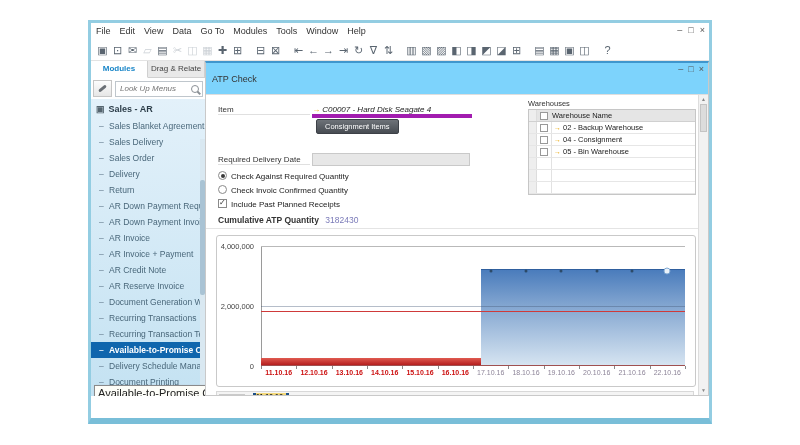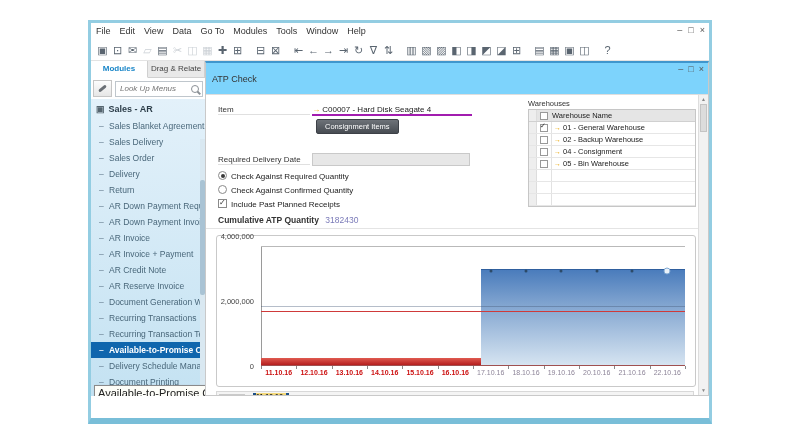--- a/index.html
+++ b/index.html
@@ -48,21 +48,21 @@
   .atp{flex:1;min-width:0;display:flex;flex-direction:column;border:1px solid #c9c9c9;border-top:2px solid #3f96cd;background:#fff;}
   .atp-title{height:15px;flex:none;background:#7dd3fc;border-bottom:1px solid #dedede;display:flex;align-items:center;
        padding:8px 6px;font-size:9px;color:#333;position:relative;}
   .atp-controls{position:absolute;right:4px;top:0;display:flex;gap:5px;font-size:9px;color:#555;}
   .atp-controls span{cursor:pointer;line-height:13px;}
   .atp-content{position:relative;flex:1;background:#fff;overflow:hidden;font-size:8px;color:#222;}
   
   .frow{position:absolute;white-space:nowrap;}
   .flabel{display:inline-block;width:92px;border-bottom:1px solid #e0e0e0;color:#333;}
   .link-arrow{color:#eda712;font-weight:bold;margin-right:2px;}
-  .item-val{display:inline-block;border-bottom:2px solid #a21caf;min-width:160px;color:#222;}
+  .item-val{display:inline-block;border-bottom:4px solid #a21caf;min-width:160px;color:#222;font-style:italic;}
   .btn-dark{position:absolute;left:110px;top:24px;background:linear-gradient(#6d7278,#474c52);color:#fff;
        font-size:7.5px;padding:2px 8px;border-radius:2px;border:1px solid #3c4046;cursor:pointer;}
   .tinput{width:150px;height:11px;border:1px solid #b5b5b5;font-size:8px;font-family:inherit;padding:0 3px;color:#222;}
   .tinput.dis{background:#e7e7e7;border-color:#c9c9c9;}
   .radio{display:inline-block;width:7px;height:7px;border:1px solid #8a8a8a;border-radius:50%;margin-right:4px;
        vertical-align:-1px;background:#fff;position:relative;}
   .radio.on::after{content:"";position:absolute;left:1.5px;top:1.5px;width:4px;height:4px;border-radius:50%;background:#3a3a3a;}
   .cbx{display:inline-block;width:7px;height:7px;border:1px solid #8a8a8a;margin-right:4px;vertical-align:-1px;
        background:#fff;position:relative;}
   .cbx.on::after{content:"✓";position:absolute;left:0;top:-2px;font-size:8px;color:#333;}
@@ -86,21 +86,21 @@
   .chartbox{position:absolute;left:10px;top:140px;width:478px;height:150px;border:1px solid #c9c9c9;border-radius:3px;background:#fff;}
   .plot{position:absolute;left:44px;right:10px;top:10px;bottom:20px;}
   .gl{position:absolute;left:0;right:0;height:1px;background:#b9b9b9;z-index:2;}
   .gl.mid{background:rgba(70,90,120,.4);}
   .axis-y{position:absolute;left:0;top:0;bottom:0;width:1px;background:#9a9a9a;}
   .axis-x{position:absolute;left:0;right:0;bottom:0;height:1px;background:#a05050;z-index:2;}
   .redbar{position:absolute;left:0;bottom:1px;background:linear-gradient(#e05a50,#b51f1f);z-index:1;}
   .area{position:absolute;right:0;bottom:1px;background:linear-gradient(180deg,#4a7cbc 0%,#7fa3cf 35%,#d6e4f1 100%);
        border-top:1px solid #2f5f9e;z-index:1;}
   .reqline{position:absolute;left:0;right:0;height:1px;background:#cf3a3a;z-index:3;}
-  .ylabs{position:absolute;left:2px;top:0;bottom:20px;width:38px;}
+  .ylabs{position:absolute;left:2px;top:10px;bottom:20px;width:38px;}
   .ylab{position:absolute;right:3px;transform:translateY(-50%);font-size:7.5px;color:#444;white-space:nowrap;}
   .xlab{position:absolute;top:100%;margin-top:3px;transform:translateX(-50%);font-size:7px;color:#8d8498;white-space:nowrap;}
   .xlab.short{color:#cc1111;font-weight:bold;}
   .tick{position:absolute;bottom:-3px;width:1px;height:3px;background:#888;}
   .dot{position:absolute;width:3px;height:3px;border-radius:50%;background:#2c4a68;transform:translate(-50%,50%);z-index:4;}
   .dot.ring{width:5px;height:5px;background:#eaf2fa;border:1px solid #7fa8d2;}
   
   .nav{position:absolute;left:10px;top:296px;width:478px;height:22px;background:#f4f4f4;border:1px solid #d8d8d8;box-sizing:border-box;}
   .nav-year{position:absolute;left:2px;top:2px;width:24px;height:14px;background:#e2e2e2;border:1px solid #cacaca;
        font-size:6px;line-height:7px;text-align:center;color:#777;}
@@ -305,45 +305,37 @@
           </div>
           <div class="btn-dark">Consignment Items</div>
           <div class="frow" style="left:12px;top:58px">
             <span class="flabel">Required Delivery Date</span>
             <input class="tinput dis" disabled="" style="">
           </div>
           <div class="frow" style="left:12px;top:76px">
             <span class="radio on"></span><span>Check Against Required Quantity</span>
           </div>
           <div class="frow" style="left:12px;top:90px">
-            <span class="radio"></span><span>Check Against Confirmed Quantity</span>
+            <span class="radio"></span><span>Check Invoic Confirmed Quantity</span>
           </div>
           <div class="frow" style="left:12px;top:104px">
             <span class="cbx on"></span><span>Include Past Planned Receipts</span>
           </div>
 
           <div class="wh">
             <div class="wh-label">Warehouses</div>
             <div class="wh-table">
               <div class="wh-head">
                 <span class="wh-rownum"></span>
                 <span class="wh-cbcell">
                     <span class="wh-cb"></span>
                   </span>
                 <span class="wh-name">Warehouse Name</span>
               </div>
               <div id="wh-body">
-                  <div class="wh-row">
-                    <span class="wh-rownum"></span>
-                    <span class="wh-cbcell">
-                      <span class="wh-cb on"></span>
-                    </span>
-                    <span class="wh-arrow">→</span>
-                    <span class="wh-name">01 - General Warehouse</span>
-                  </div>
                   <div class="wh-row">
                     <span class="wh-rownum"></span>
                     <span class="wh-cbcell">
                       <span class="wh-cb"></span>
                     </span>
                     <span class="wh-arrow">→</span>
                     <span class="wh-name">02 - Backup Warehouse</span>
                   </div>
                   <div class="wh-row">
                     <span class="wh-rownum"></span>

